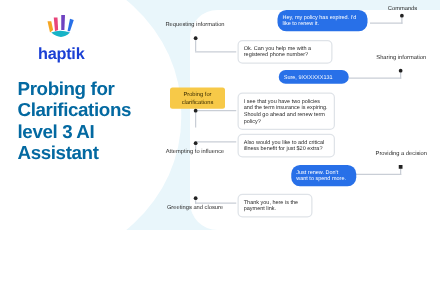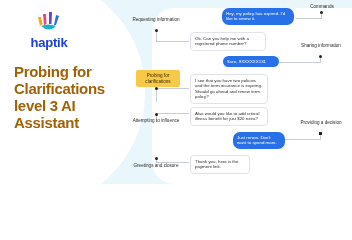--- a/index.html
+++ b/index.html
@@ -30,21 +30,21 @@
 
   
   .brand{position:absolute;left:14px;top:10px;width:70px;}
   .logo-mark{width:26px;height:24px;margin:0 auto 2px auto;position:relative;}
   .logo-word{
     font-size:13px;font-weight:bold;color:#1a3fd4;
     text-align:center;letter-spacing:-0.2px;line-height:13px;
   }
   .headline{
     position:absolute;left:14px;top:63px;width:120px;
-    font-size:15px;line-height:17px;font-weight:bold;color:#a16207;
+    font-size:15px;line-height:17px;font-weight:bold;color:#0369a1;
     letter-spacing:-0.3px;
   }
 
   
   .hline{position:absolute;height:1px;background:#c9ced6;}
   .vline{position:absolute;width:1px;background:#c9ced6;}
   .dot{position:absolute;width:3px;height:3px;background:#222;border-radius:50%;}
   .sq{position:absolute;width:3px;height:3px;background:#222;}
 
   

